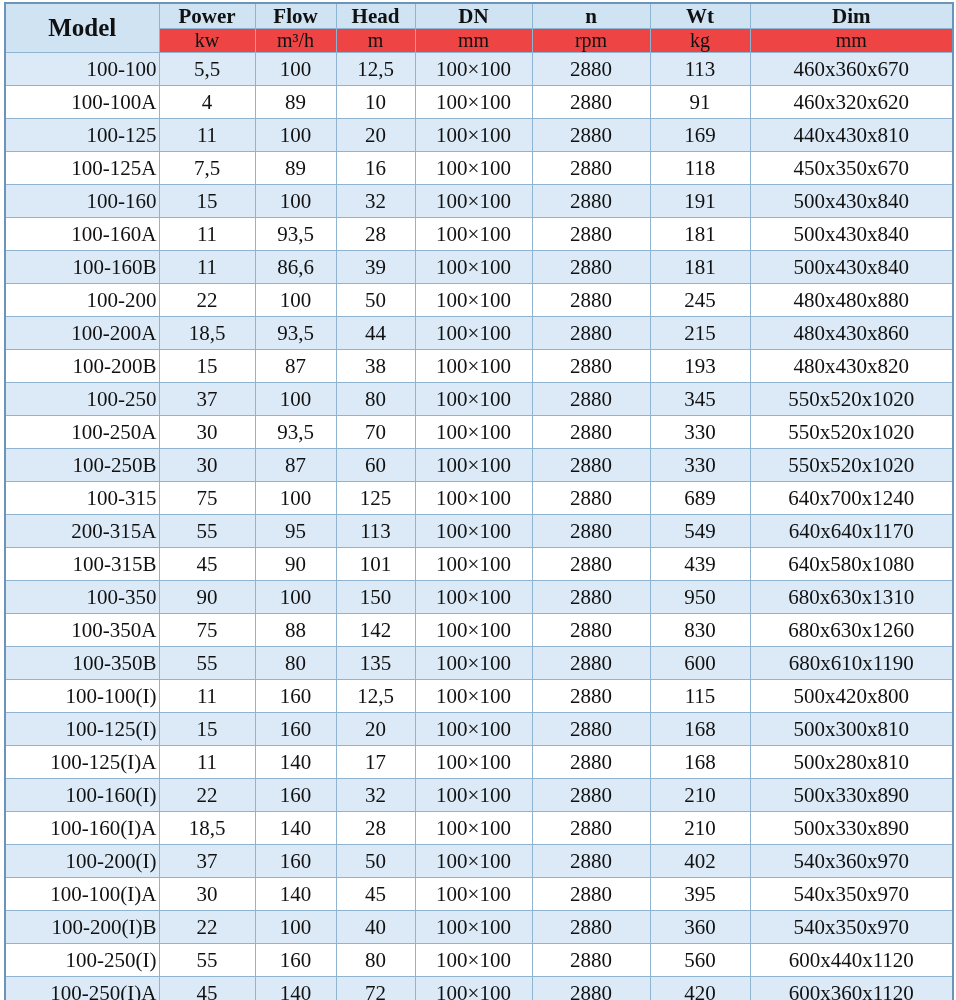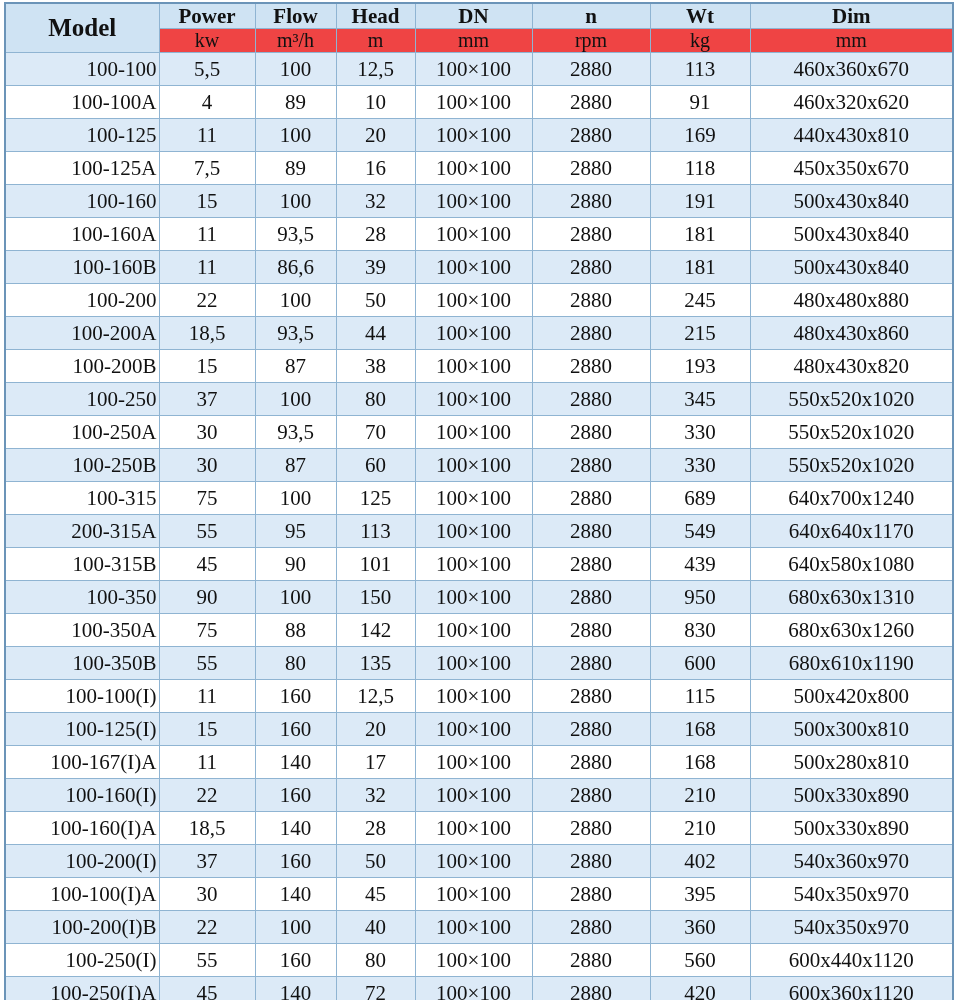--- a/index.html
+++ b/index.html
@@ -315,21 +315,21 @@
           <td class="model">100-125(I)</td>
           <td>15</td>
           <td>160</td>
           <td>20</td>
           <td>100×100</td>
           <td>2880</td>
           <td>168</td>
           <td class="dim">500x300x810</td>
         </tr>
         <tr>
-          <td class="model">100-167(I)A</td>
+          <td class="model">100-125(I)A</td>
           <td>11</td>
           <td>140</td>
           <td>17</td>
           <td>100×100</td>
           <td>2880</td>
           <td>168</td>
           <td class="dim">500x280x810</td>
         </tr>
         <tr class="alt">
           <td class="model">100-160(I)</td>

